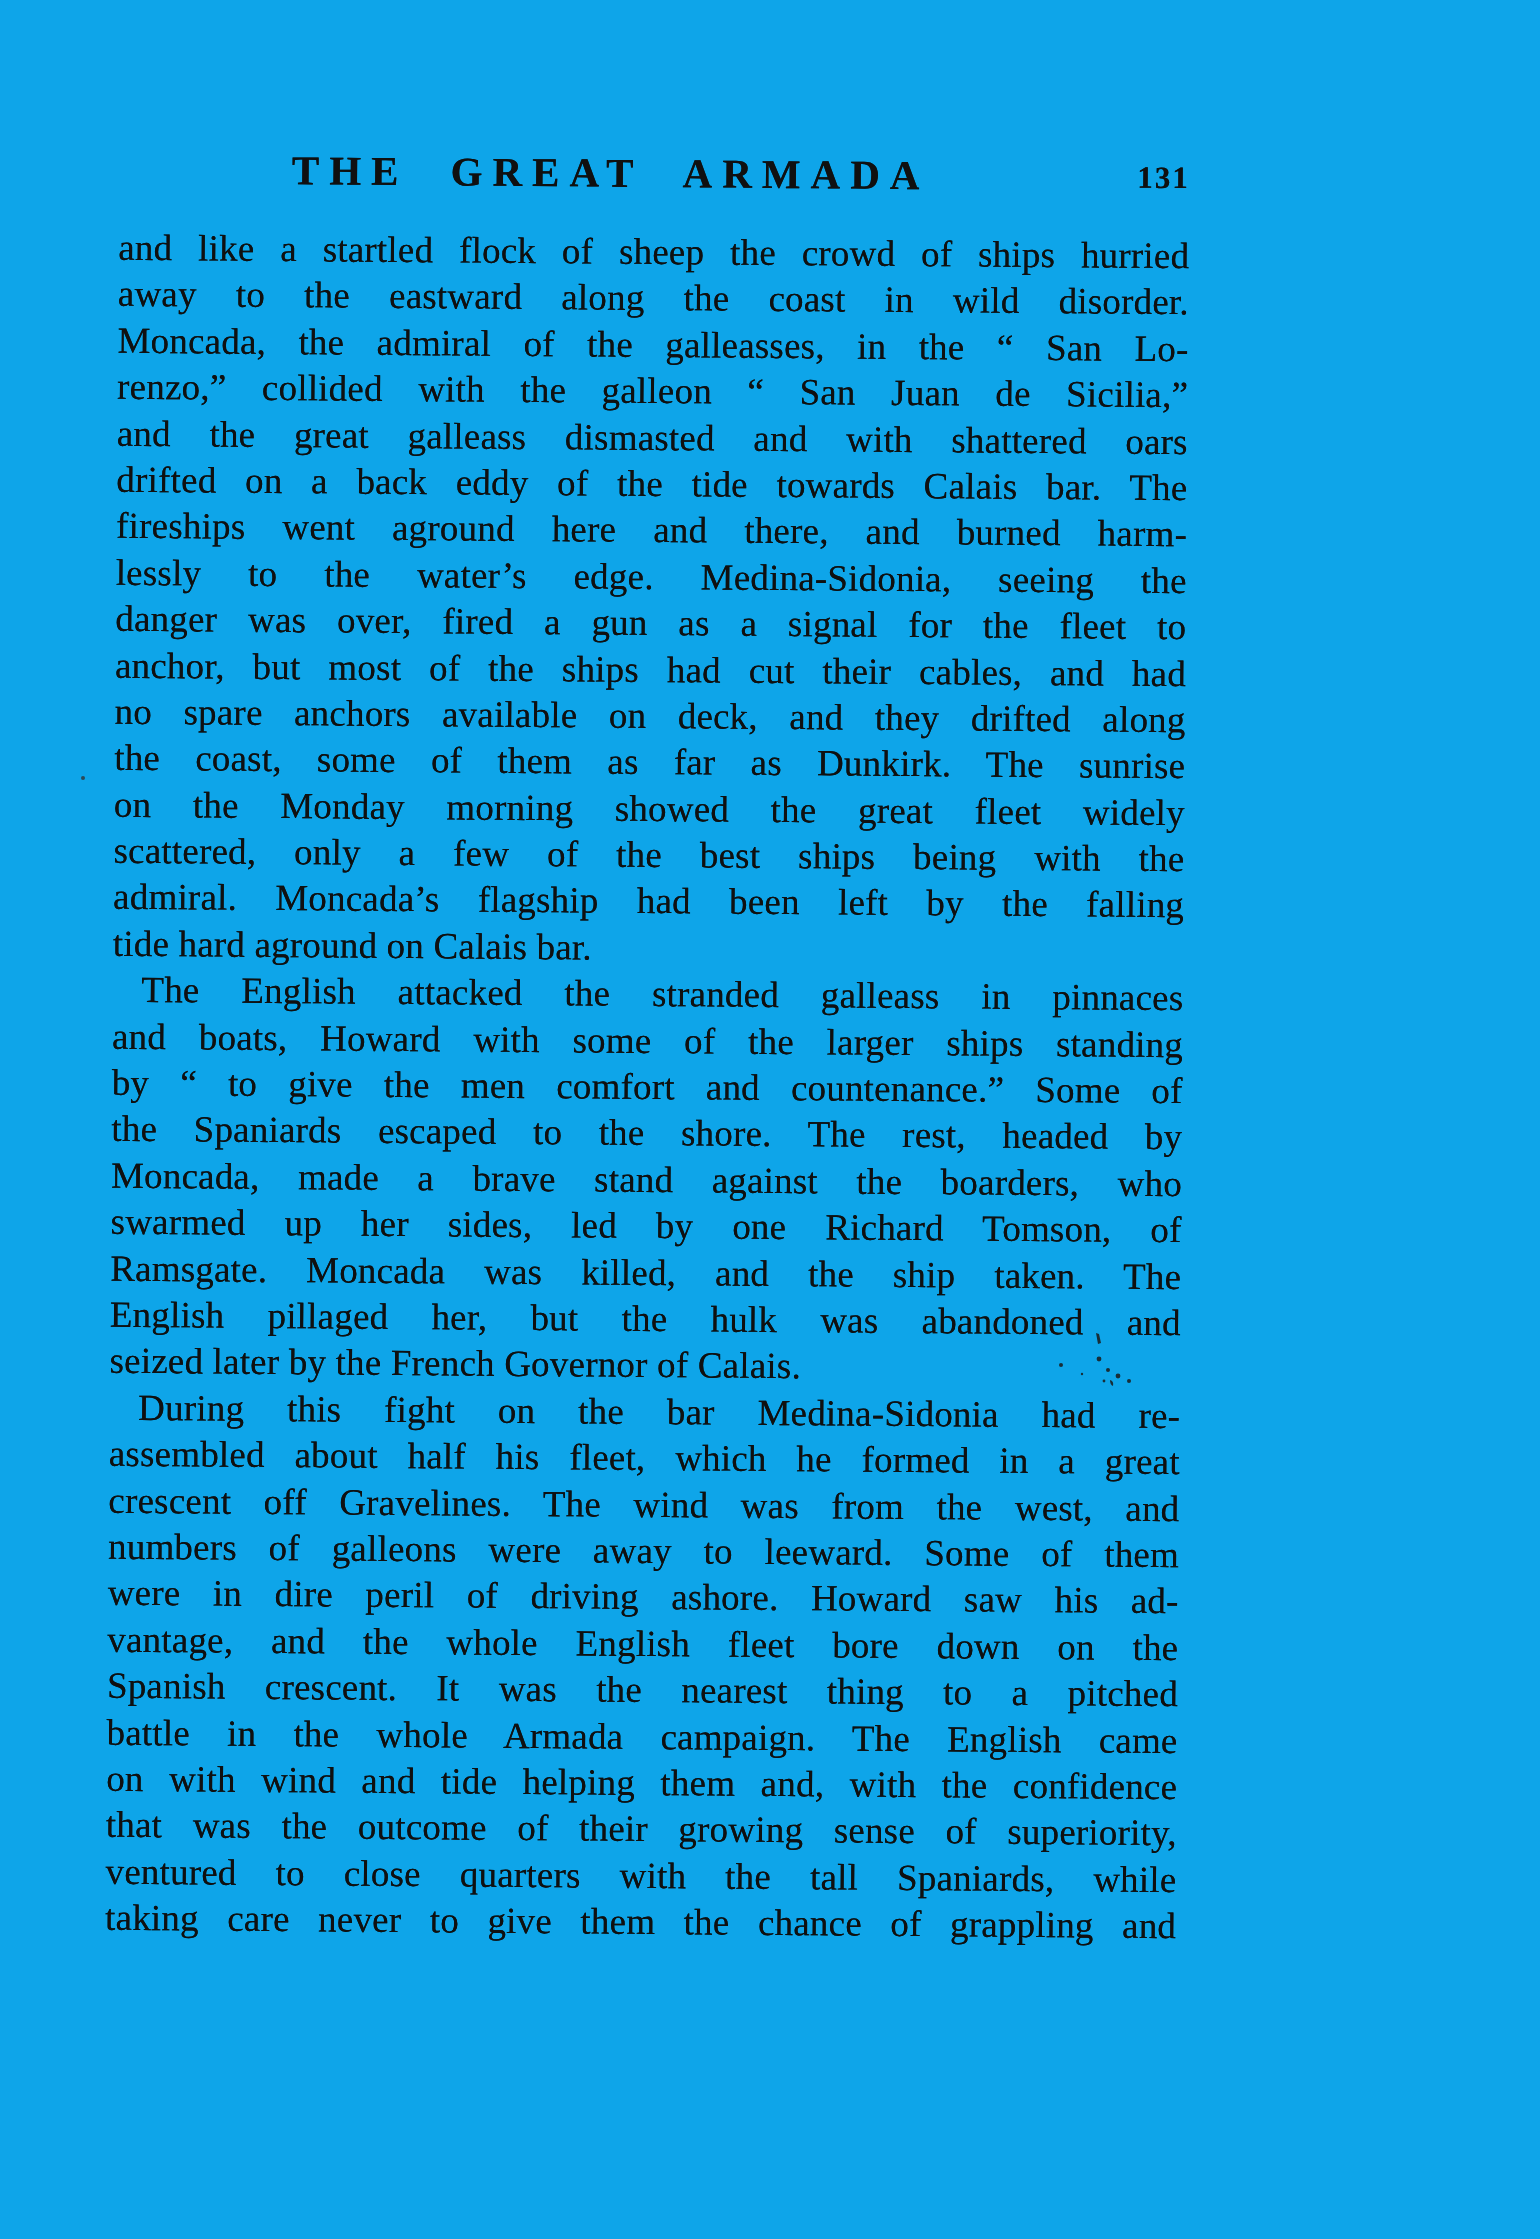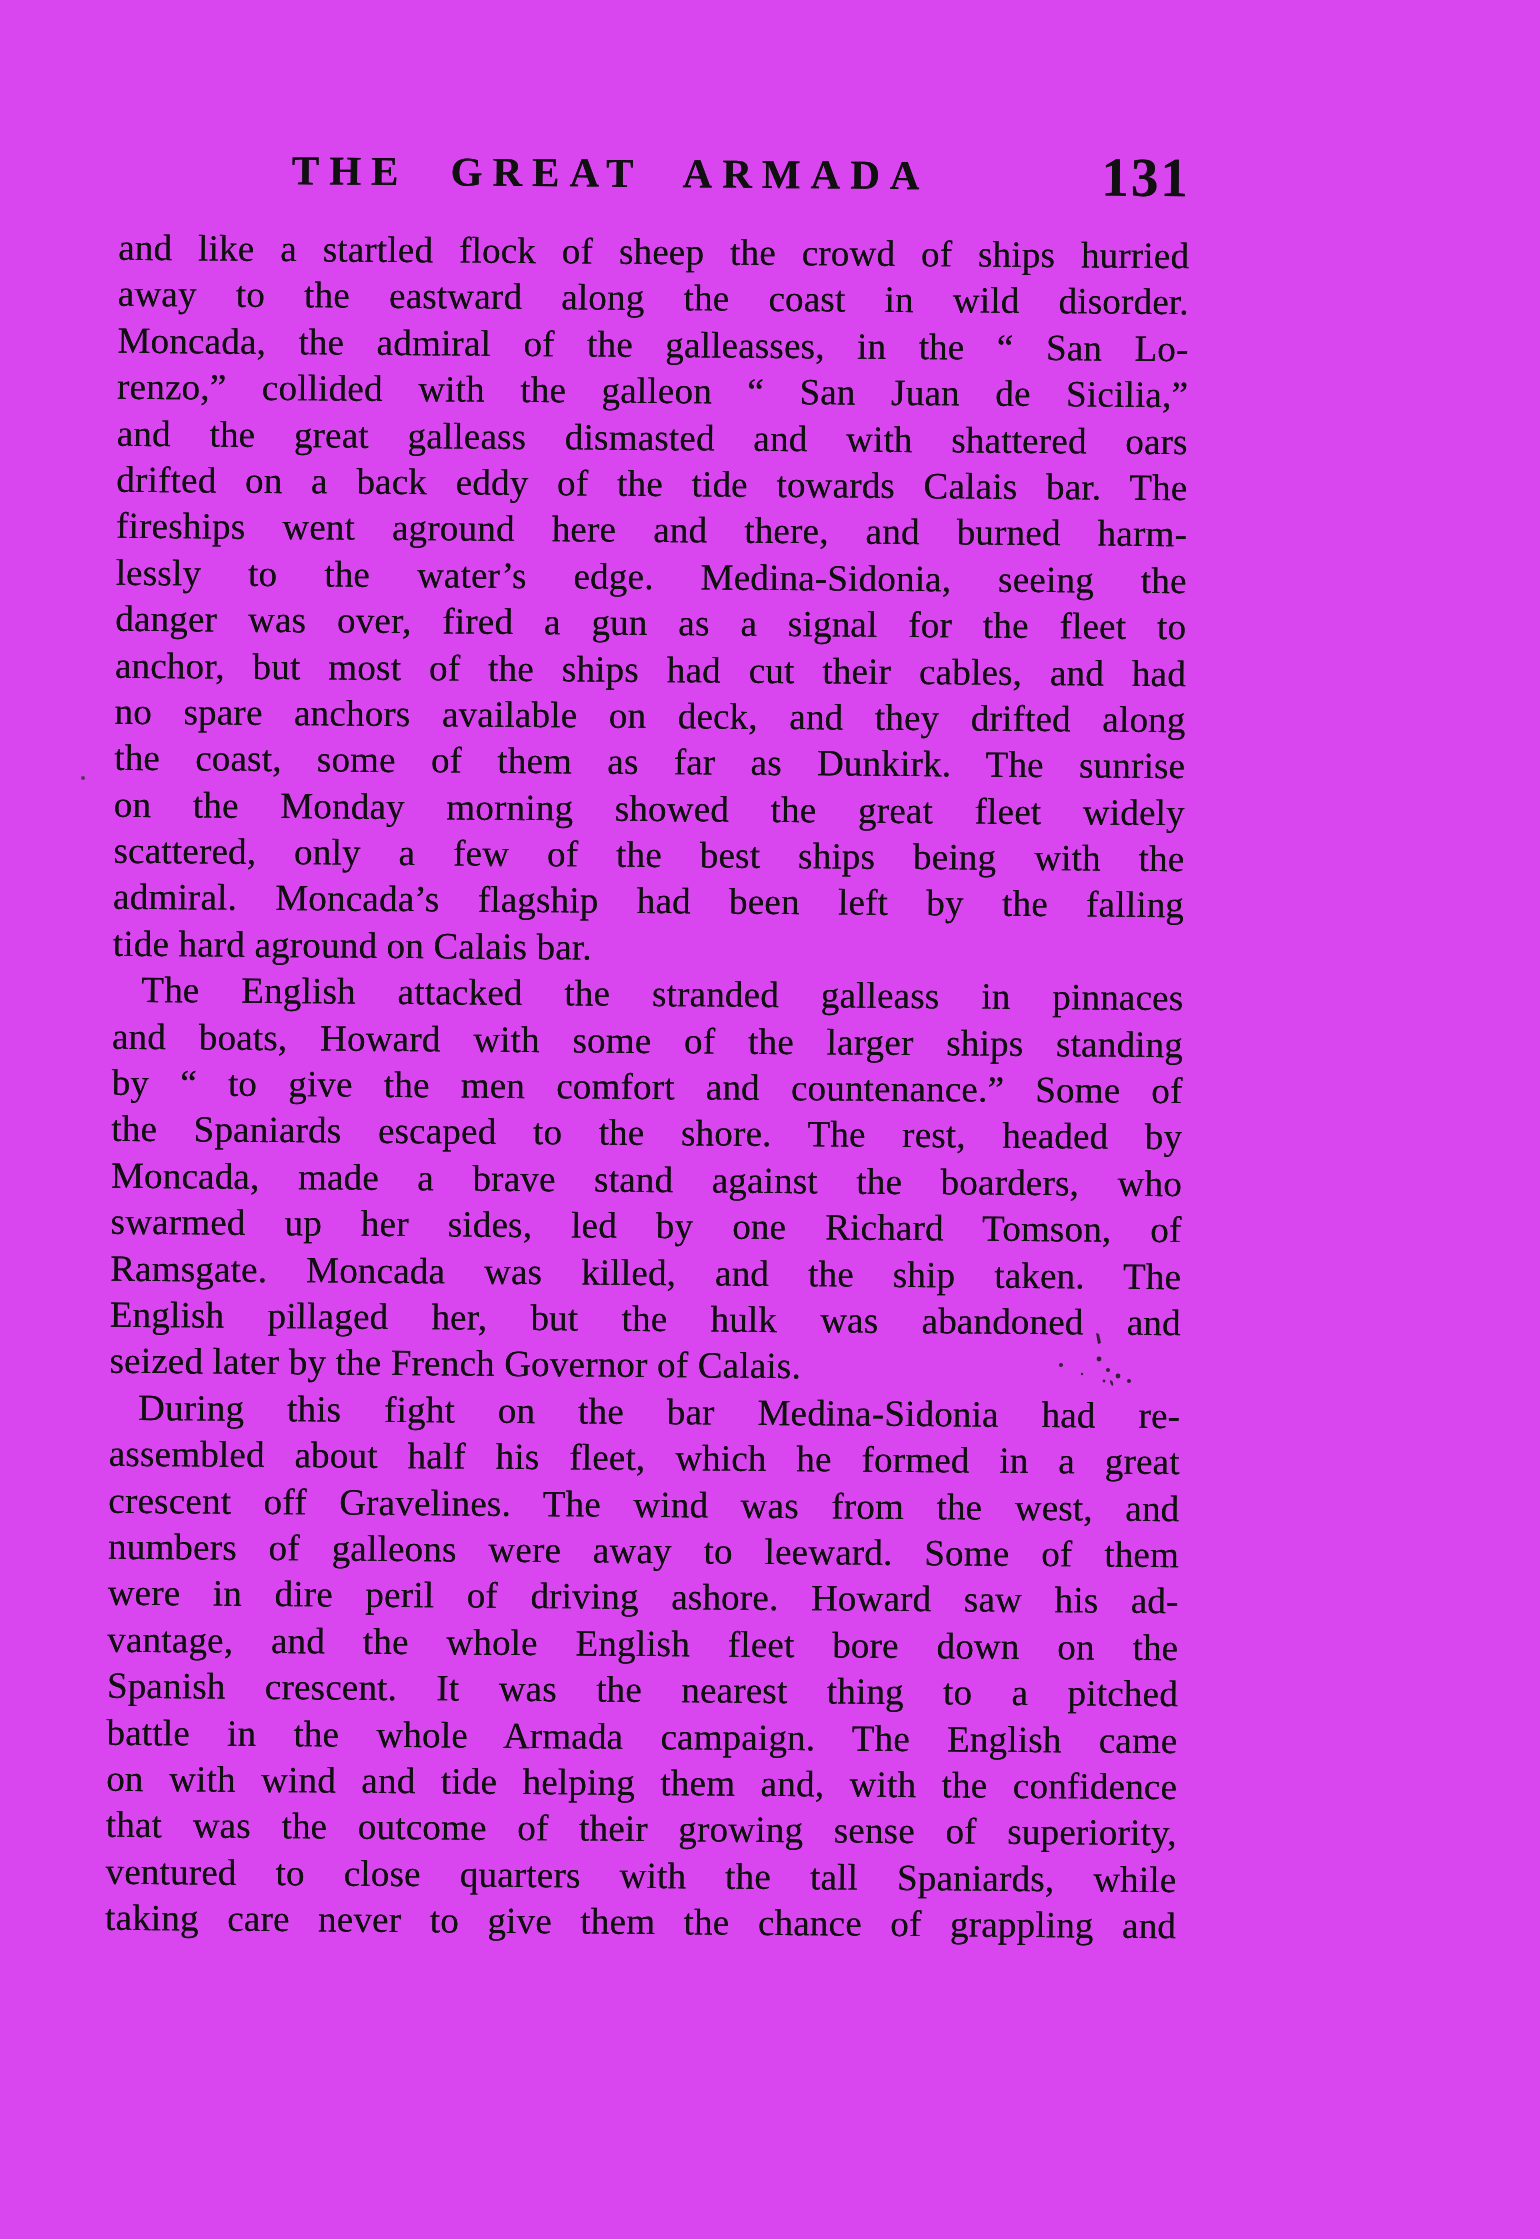--- a/index.html
+++ b/index.html
@@ -4,21 +4,21 @@
 <style>
   html, body {
     margin: 0;
     padding: 0;
     background: #ffffff;
   }
   .page {
     position: relative;
     width: 1540px;
     height: 2239px;
-    background: #d946ef;
+    background: #0ea5e9;
     overflow: hidden;
     font-family: "Liberation Serif", "DejaVu Serif", serif;
     color: #101010;
   }
   .content {
     position: absolute;
     left: 112px;
     top: 0;
     width: 1071px;
     height: 2239px;
@@ -41,21 +41,21 @@
     font-weight: bold;
     letter-spacing: 10px;
     word-spacing: 22px;
     white-space: nowrap;
     text-shadow: 0 0 0.6px rgba(0,0,0,0.75);
   }
   .page-number {
     position: absolute;
     right: 0;
     top: 0;
-    font-size: 55px;
+    font-size: 31px;
     line-height: 41px;
     font-weight: bold;
     letter-spacing: 2px;
     text-shadow: 0 0 0.6px rgba(0,0,0,0.75);
   }
   .page-body {
     position: absolute;
     top: 229px;
     left: 0;
     width: 100%;

